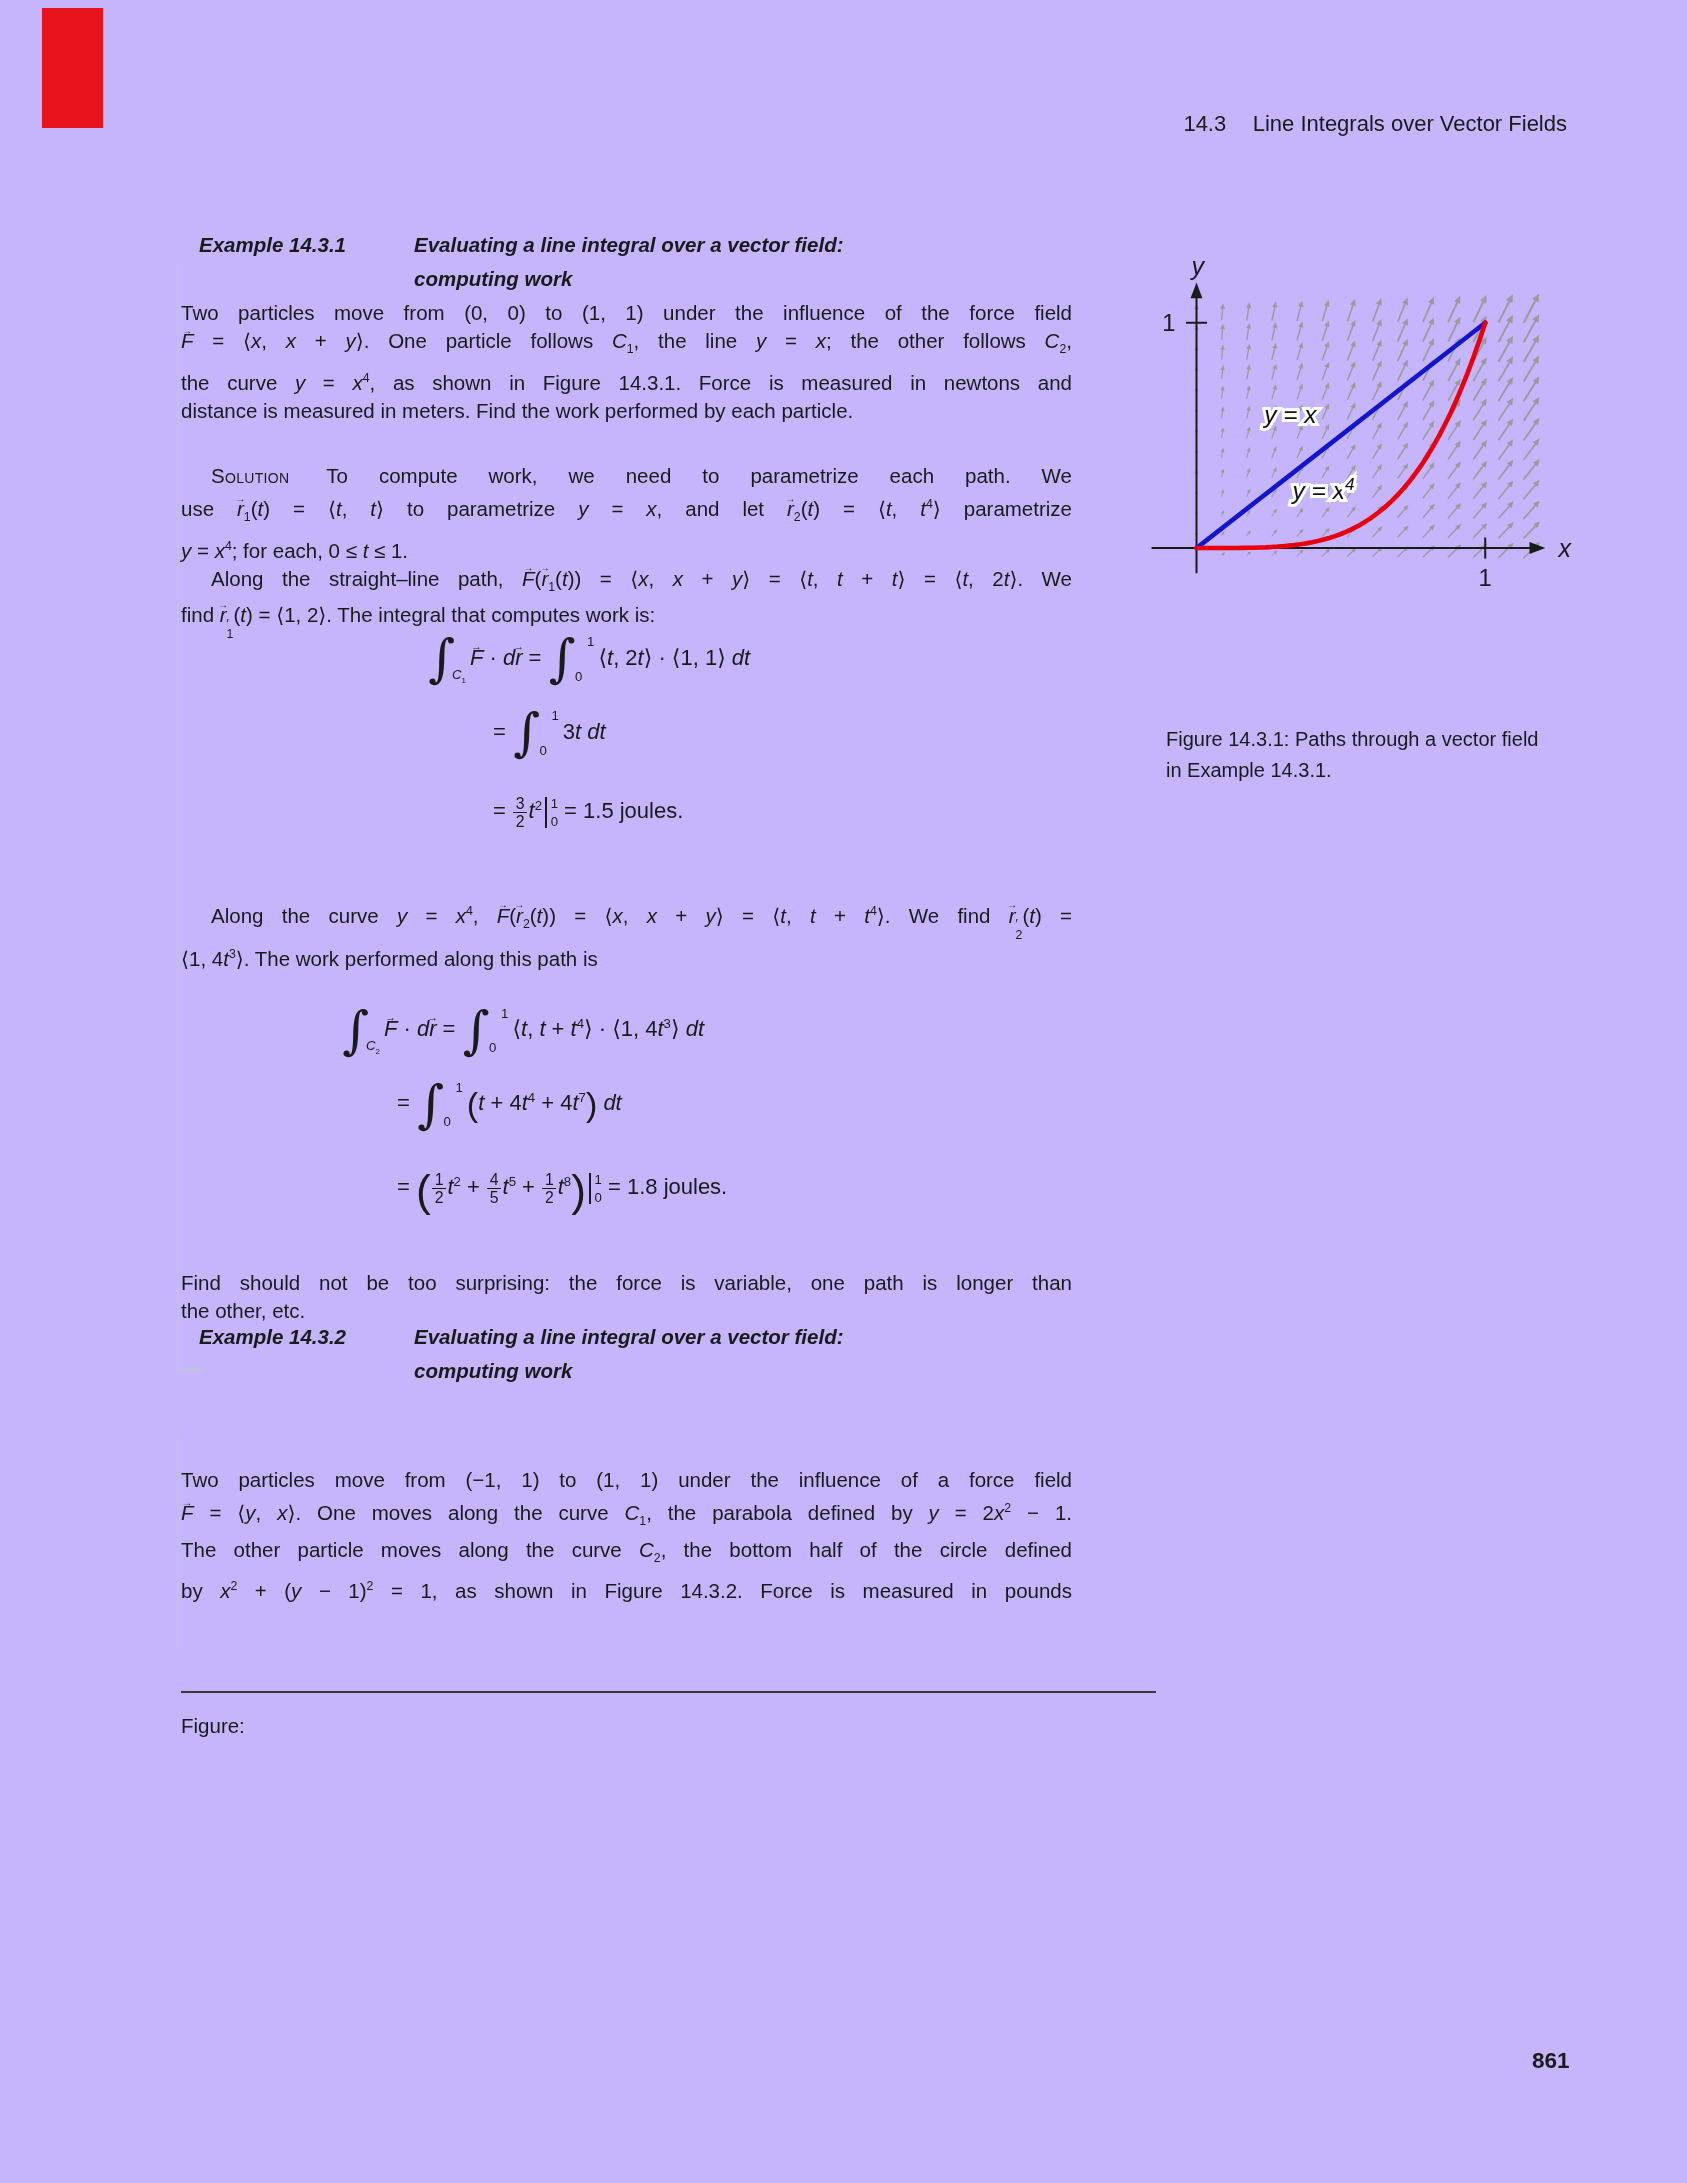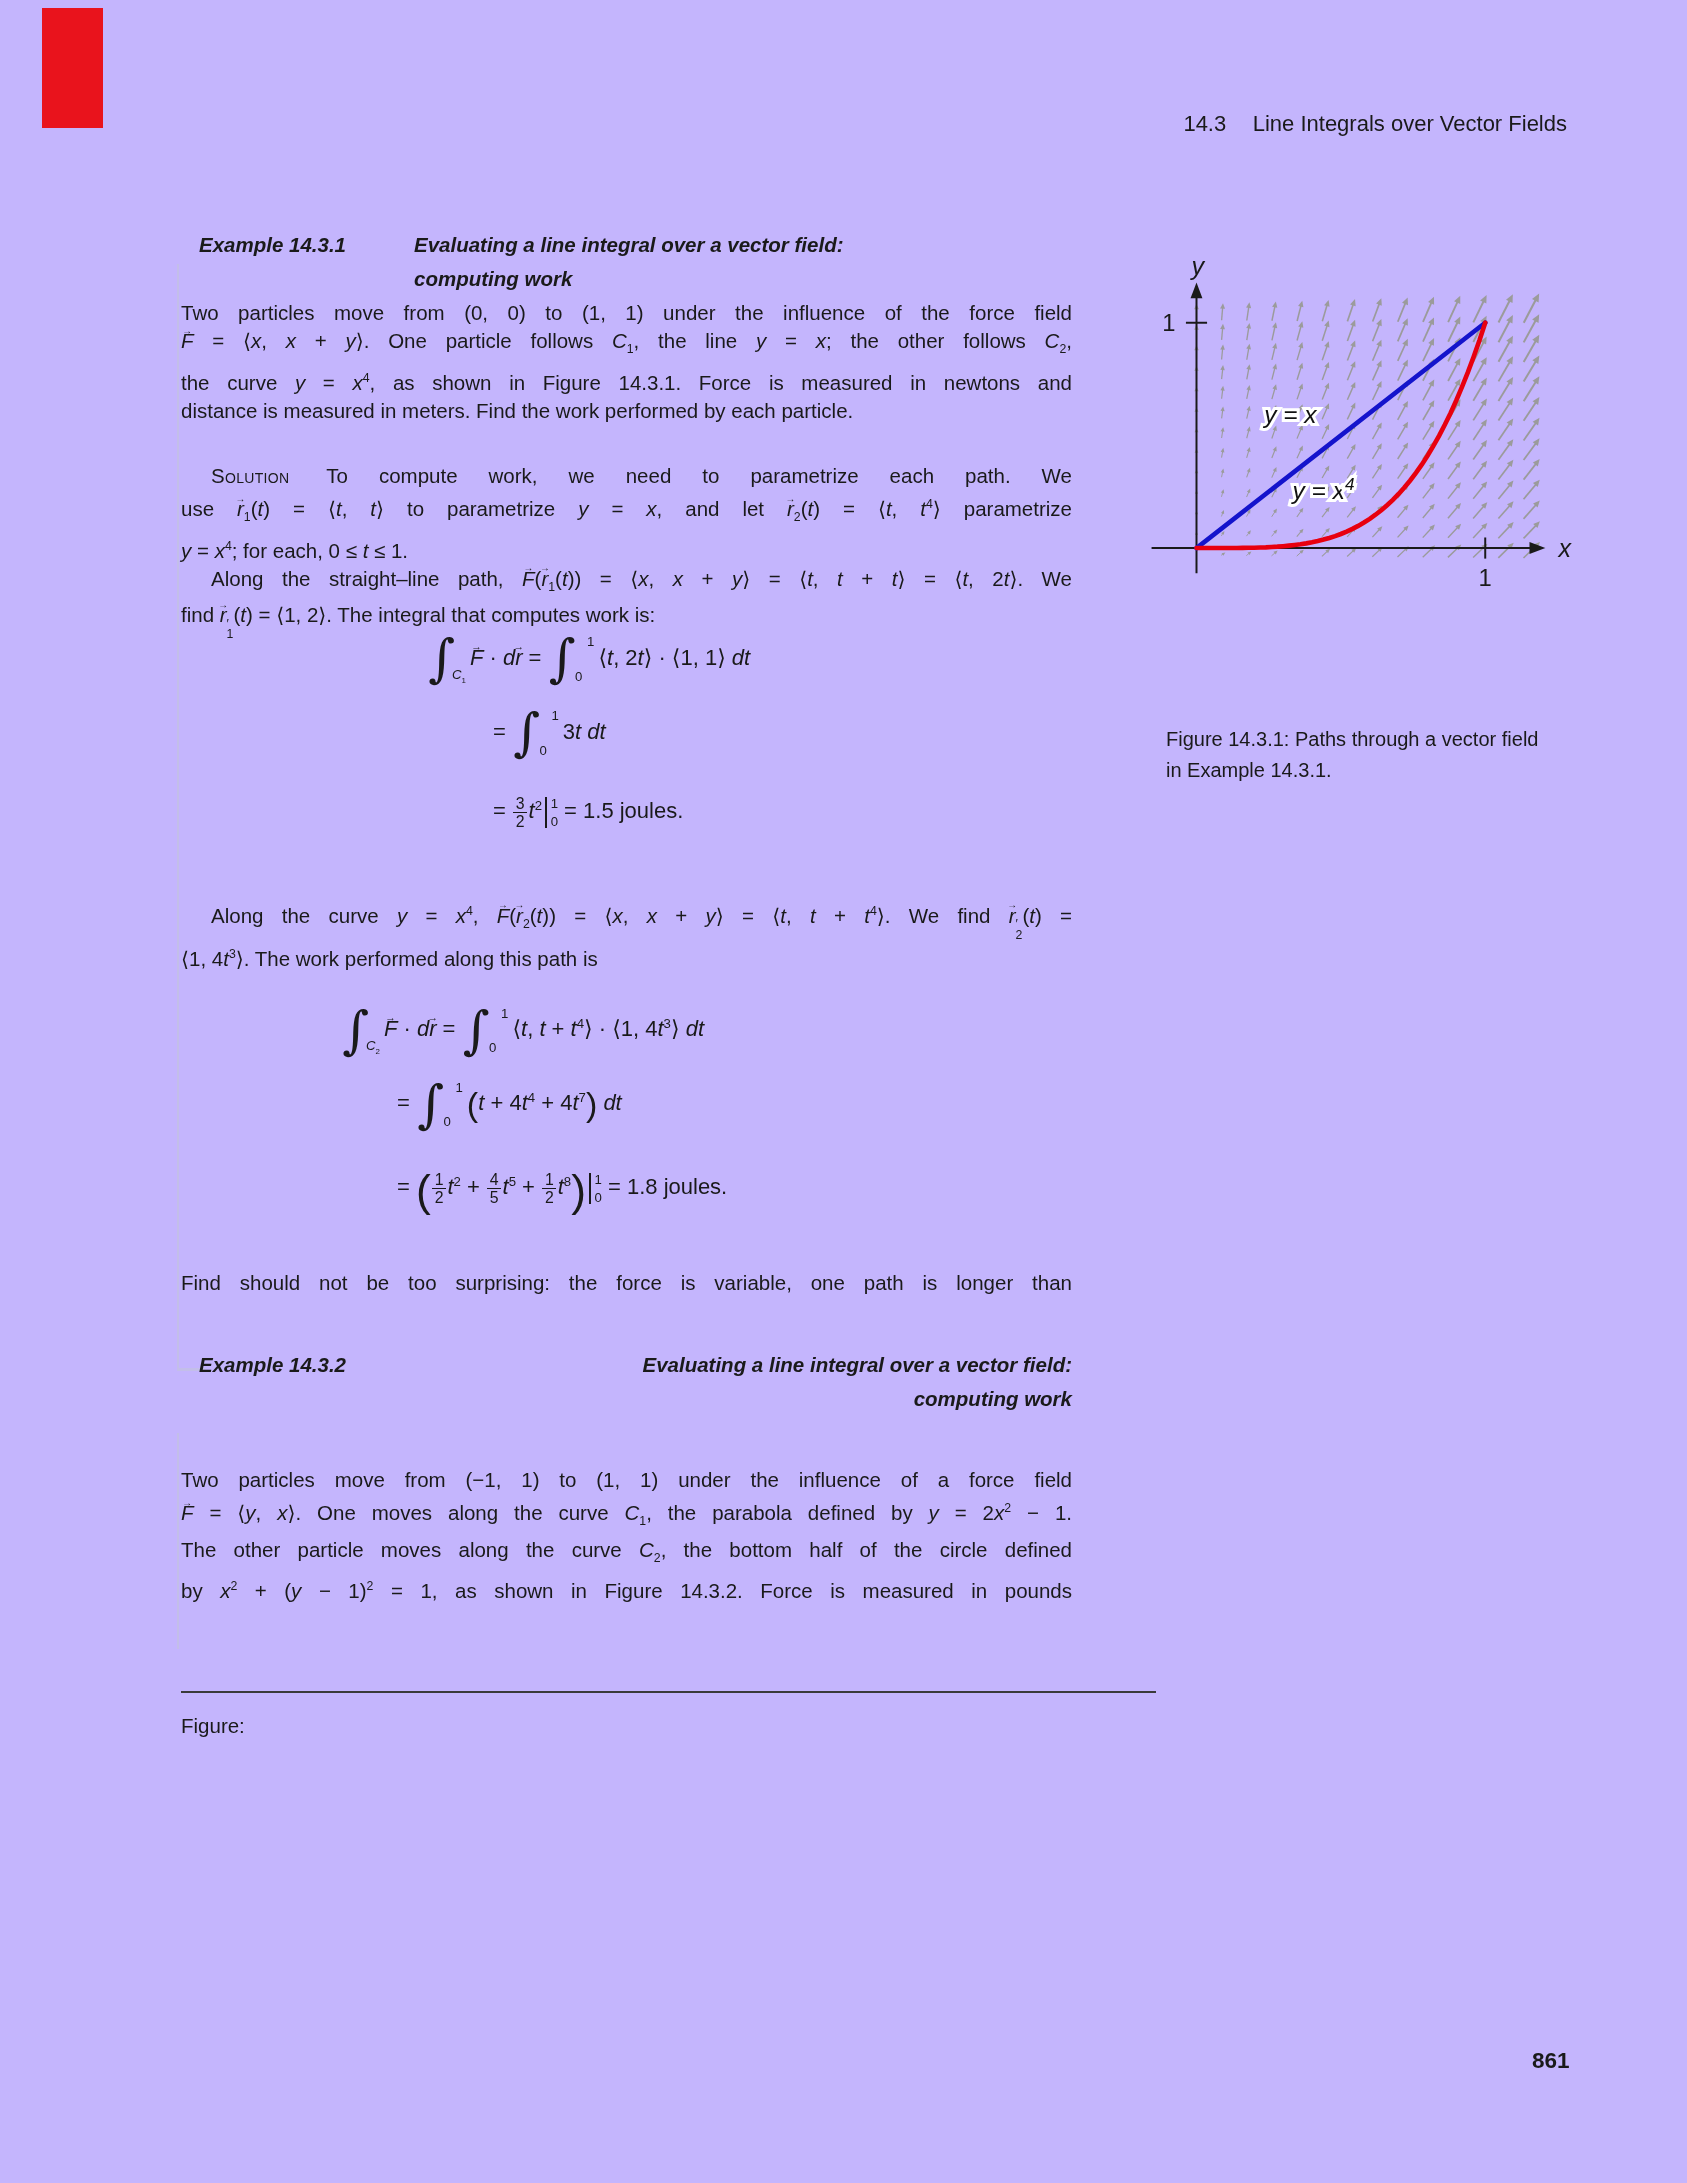--- a/index.html
+++ b/index.html
@@ -13,21 +13,21 @@
 
   .ex-rule{position:absolute;width:2px;background:#c3bee9;}
   .rule1{left:177px;top:264px;height:1104px;}
   .ex-foot{position:absolute;left:177px;top:1368px;width:28px;height:2.6px;background:#c3bee9;}
   .rule2{left:177px;top:1433px;height:216px;}
 
   .ex-title{position:absolute;left:181px;width:891px;font-weight:bold;font-size:20.5px;line-height:34px;font-style:italic;}
   .ex-title .ex-label{position:absolute;left:18px;top:0;}
   .ex-title .ex-head{display:block;margin-left:233px;}
   .t1{top:228px;}
-  .t2{top:1348px;text-align:right;}
+  .t2{top:1320px;}
 
   .para{position:absolute;left:181px;width:891px;font-size:20.5px;line-height:28.4px;}
   .pline{text-align:justify;text-align-last:justify;white-space:normal;}
   .pend{text-align-last:auto;}
   .ind{display:inline-block;width:30px;}
   .tab{display:inline-block;width:37px;}
   .sc{font-variant:small-caps;font-weight:400;letter-spacing:0.3px;}
 
   .vec{position:relative;display:inline-block;line-height:1;}
   .vec .va{position:absolute;left:50%;top:-0.58em;transform:translateX(-50%);font-size:.48em;font-style:normal;}
@@ -174,20 +174,21 @@
           <span class="fn">1</span>
           <span class="fd">2</span>
         </span><i>t</i><sup>8</sup><span class="bp2">)</span><span class="evalb">
           <span class="et">1</span>
           <span class="eb">0</span>
         </span> = 1.8 joules.</div>
   </div>
 
   <div class="para" style="top:1269px">
     <div class="pline">Find should not be too surprising:  the force is variable, one path is longer than</div>
+    <div class="pline pend">the other, etc.</div>
   </div>
 
   <div class="ex-title t2">
     <span class="ex-label">Example 14.3.2</span>
     <span class="ex-head">
       <span>Evaluating a line integral over a vector field:</span><br>
       <span>computing work</span>
     </span>
   </div>
 

